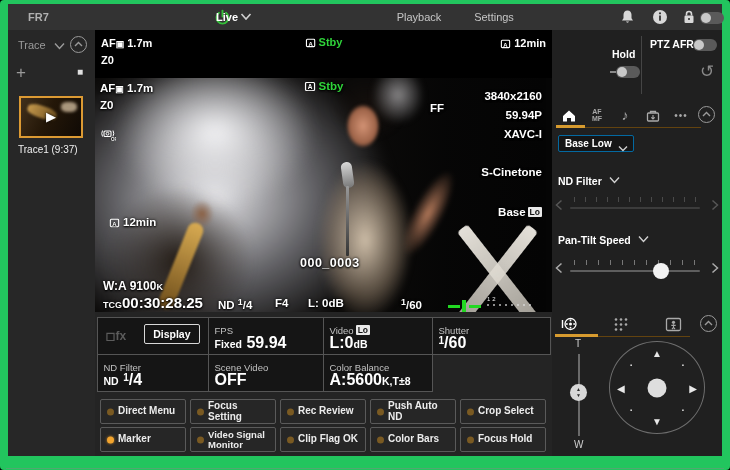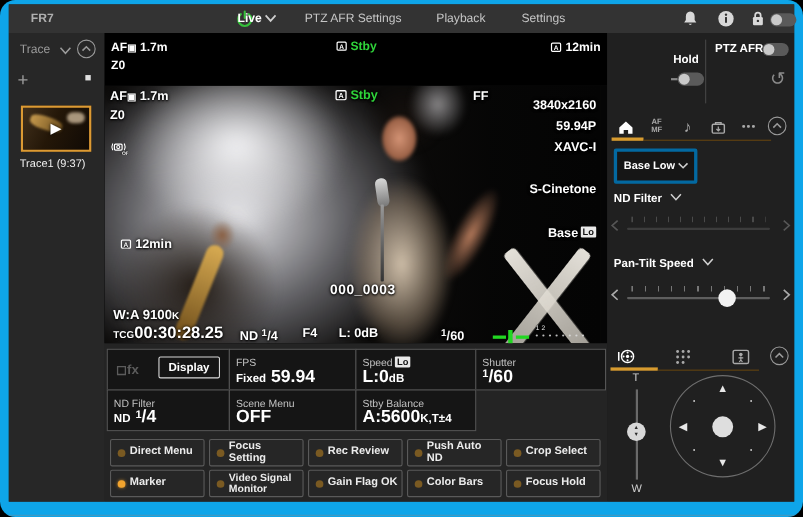--- a/index.html
+++ b/index.html
@@ -1,17 +1,17 @@
 <!DOCTYPE html>
 <html><head>
 <meta charset="utf-8">
 <style>
   * { margin:0; padding:0; box-sizing:border-box; }
   html,body { width:730px; height:470px; background:#000; font-family:"Liberation Sans",sans-serif; }
-  .frame { position:relative; width:730px; height:470px; background:#0ea5e9; border-radius:14px; overflow:hidden; }
+  .frame { position:relative; width:730px; height:470px; background:#22c55e; border-radius:4px; overflow:hidden; }
   .frame::after { content:""; position:absolute; left:6px; right:6px; bottom:1px; height:1px; background:#888; opacity:.45; }
   .app { position:absolute; left:8px; top:4px; width:714px; height:452px; background:#242424; }
 
   
   .topbar { position:absolute; left:0; top:0; width:714px; height:26px; background:#333; }
   .device { position:absolute; left:20px; top:7px; font-size:11px; font-weight:700; color:#b0b0b0; }
   .powerbtn { position:absolute; left:206px; top:4px; width:20px; height:18px; background:none; border:none; cursor:pointer; }
   .pw-chev { position:absolute; left:232px; top:8px; }
   .tab { position:absolute; top:0; height:26px; line-height:26px; transform:translateX(-50%); font-size:11px; color:#c6c6c6; cursor:pointer; white-space:nowrap; }
   .tab.active { color:#fff; font-weight:700; }
@@ -104,21 +104,21 @@
   .resetbtn { position:absolute; left:148px; top:31px; background:none; border:none; color:#8a8a8a; font-size:17px; cursor:pointer; }
 
   .iconrow1 { position:absolute; left:0; top:74px; width:170px; height:24px; }
   .iconrow1 .dimline { position:absolute; left:33px; top:23px; width:116px; height:1px; background:#63430f; }
   .iconrow1 .hotline { position:absolute; left:4px; top:21px; width:29px; height:3px; background:#d79b2f; }
   .ricon { position:absolute; top:0; width:24px; height:22px; background:none; border:none; cursor:pointer; color:#a9a9a9; display:flex; align-items:center; justify-content:center; }
   .afmf { font-size:7px; font-weight:700; line-height:1; color:#a9a9a9; text-align:center; }
   .notei { font-size:14px; }
   .morei { font-size:10px; letter-spacing:1px; color:#a9a9a9; }
 
-  .dd { position:absolute; top:105px; height:32px; background:#161616; border:3px solid #0369a1; border-radius:2px; color:#fff; font-size:10px; font-weight:600; text-align:left; padding:0 4px 0 6px; cursor:pointer; font-family:inherit; }
+  .dd { position:absolute; top:105px; height:17px; background:#161616; border:1px solid #0369a1; border-radius:2px; color:#fff; font-size:10px; font-weight:600; text-align:left; padding:0 4px 0 6px; cursor:pointer; font-family:inherit; }
   .dd .ddchev { position:absolute; right:5px; top:9px; }
   .dd1 { left:6px; width:76px; }
   .dd2 { left:88px; width:77px; }
 
   .sectlabel { position:absolute; color:#fff; font-size:10.5px; font-weight:600; }
   .slider { position:absolute; left:0; width:170px; height:26px; }
   .slider .chl,.slider .chr { position:absolute; top:4px; background:none; border:none; cursor:pointer; }
   .slider .chl { left:3px; } .slider .chr { right:3px; }
   .ticks { position:absolute; left:22px; top:2px; width:122px; height:5px; background:repeating-linear-gradient(90deg,#777 0 1px,transparent 1px 12px); }
   .ticks.dim { background:repeating-linear-gradient(90deg,#4a4a4a 0 1px,transparent 1px 11px); }
@@ -164,21 +164,20 @@
               <path d="M4.7 3.6a5.6 5.6 0 1 0 6.6 0" stroke="#35c03a" stroke-width="1.8" fill="none" stroke-linecap="round"></path>
             </svg>
       </span>
     </button>
     <span class="pw-chev">
       <svg width="12" height="9" viewBox="0 0 12 9">
             <polyline points="1.5,2 6,7 10.5,2" stroke="#cfcfcf" stroke-width="1.6" fill="none"></polyline>
           </svg>
     </span>
     <div class="tab active" style="left:219px">Live</div>
-    <div class="tab" style="left:313px">PTZ AFR Settings</div>
     <div class="tab" style="left:411px">Playback</div>
     <div class="tab" style="left:486px">Settings</div>
     <button class="tbicon" style="left:612px" aria-label="notifications">
       <svg width="15" height="16" viewBox="0 0 15 16">
             <path d="M7.5 1.5c-2.6 0-4 2-4 4.3v3.4L2 11.4h11l-1.5-2.2V5.8c0-2.3-1.4-4.3-4-4.3z" fill="#d8d8d8"></path>
             <path d="M6 12.6a1.6 1.6 0 0 0 3 0z" fill="#d8d8d8"></path>
           </svg>
     </button>
     <button class="tbicon" style="left:644px" aria-label="information">
       <svg width="16" height="16" viewBox="0 0 16 16">
@@ -274,21 +273,21 @@
               <path d="M13 2.5q1.5 3 0 6" stroke="#fff" stroke-width="1" fill="none"></path>
               <text x="11" y="12.5" font-size="4.5" fill="#fff" font-family="Liberation Sans,sans-serif" font-weight="bold">OFF</text>
             </svg>
       </span>
       <span class="ov" style="left:50%;top:2px;transform:translateX(-50%)">
         <span class="ticon"><svg width="12" height="12" viewBox="0 0 12 12">
                 <rect x="1.5" y="2.5" width="9" height="8" rx="1" stroke="#fff" fill="none" stroke-width="1.2"></rect>
                 <text x="6" y="9.3" font-size="6.5" fill="#fff" text-anchor="middle" font-family="Liberation Sans,sans-serif" font-weight="bold">A</text>
               </svg></span><span class="green">Stby</span>
       </span>
-      <span class="ov" style="right:108px;top:4px">FF</span>
+      <span class="ov" style="right:108px;top:24px">FF</span>
       <span class="ov" style="right:10px;top:12px">3840x2160</span>
       <span class="ov" style="right:10px;top:31px">59.94P</span>
       <span class="ov" style="right:10px;top:50px">XAVC-I</span>
       <span class="ov" style="right:10px;top:88px">S-Cinetone</span>
       <span class="ov" style="right:10px;top:128px">
         <span>Base</span><span class="badge">Lo</span>
       </span>
       <span class="ov" style="left:14px;top:138px">
         <span class="ticon"><svg width="11" height="11" viewBox="0 0 12 12">
                 <rect x="1.5" y="2.5" width="9" height="8" rx="1" stroke="#fff" fill="none" stroke-width="1.2"></rect>
@@ -336,50 +335,50 @@
     <div class="infopanel">
       <div class="cell">
         <span class="fxicon">◻fx</span>
         <button class="displaybtn">Display</button>
       </div>
       <div class="cell">
         <span class="lab">FPS</span>
         <span class="val"><span class="small">Fixed</span> <span>59.94</span></span>
       </div>
       <div class="cell">
-        <span class="lab">Speed</span><span class="badge">Lo</span>
+        <span class="lab">Video</span><span class="badge">Lo</span>
         <span class="val"><span>L:0</span><span class="small">dB</span></span>
       </div>
       <div class="cell">
         <span class="lab">Shutter</span>
         <span class="val"><span class="sup" style="font-size:10px">1</span>/<span>60</span></span>
       </div>
       <div class="cell">
         <span class="lab">ND Filter</span>
         <span class="val"><span class="small">ND</span> <span class="sup" style="font-size:10px">1</span>/<span>4</span></span>
       </div>
       <div class="cell">
-        <span class="lab">Scene Menu</span>
+        <span class="lab">Scene Video</span>
         <span class="val">OFF</span>
       </div>
       <div class="cell">
-        <span class="lab">Stby Balance</span>
-        <span class="val"><span>A:5600</span><span class="small">K,T±4</span></span>
+        <span class="lab">Color Balance</span>
+        <span class="val"><span>A:5600</span><span class="small">K,T±8</span></span>
       </div>
     </div>
 
     <div class="btnrows">
       <button class="abtn" style="left:5px;top:0"><span class="dot"></span><span>Direct Menu</span></button>
       <button class="abtn" style="left:95px;top:0"><span class="dot"></span><span>Focus Setting</span></button>
       <button class="abtn" style="left:185px;top:0"><span class="dot"></span><span>Rec Review</span></button>
       <button class="abtn" style="left:275px;top:0"><span class="dot"></span><span>Push Auto ND</span></button>
       <button class="abtn" style="left:365px;top:0"><span class="dot"></span><span>Crop Select</span></button>
       <button class="abtn on" style="left:5px;top:28px"><span class="dot"></span><span>Marker</span></button>
       <button class="abtn" style="left:95px;top:28px;font-size:9.5px"><span class="dot"></span><span>Video Signal Monitor</span></button>
-      <button class="abtn" style="left:185px;top:28px"><span class="dot"></span><span>Gain Flag OK</span></button>
+      <button class="abtn" style="left:185px;top:28px"><span class="dot"></span><span>Clip Flag OK</span></button>
       <button class="abtn" style="left:275px;top:28px"><span class="dot"></span><span>Color Bars</span></button>
       <button class="abtn" style="left:365px;top:28px"><span class="dot"></span><span>Focus Hold</span></button>
     </div>
   </div>
 
   <div class="rightpanel">
     <span class="tieline"></span>
     <span class="rp-label" style="left:60px;top:18px">Hold</span>
     <div class="toggle hold-toggle">
           <span class="knob"></span>

